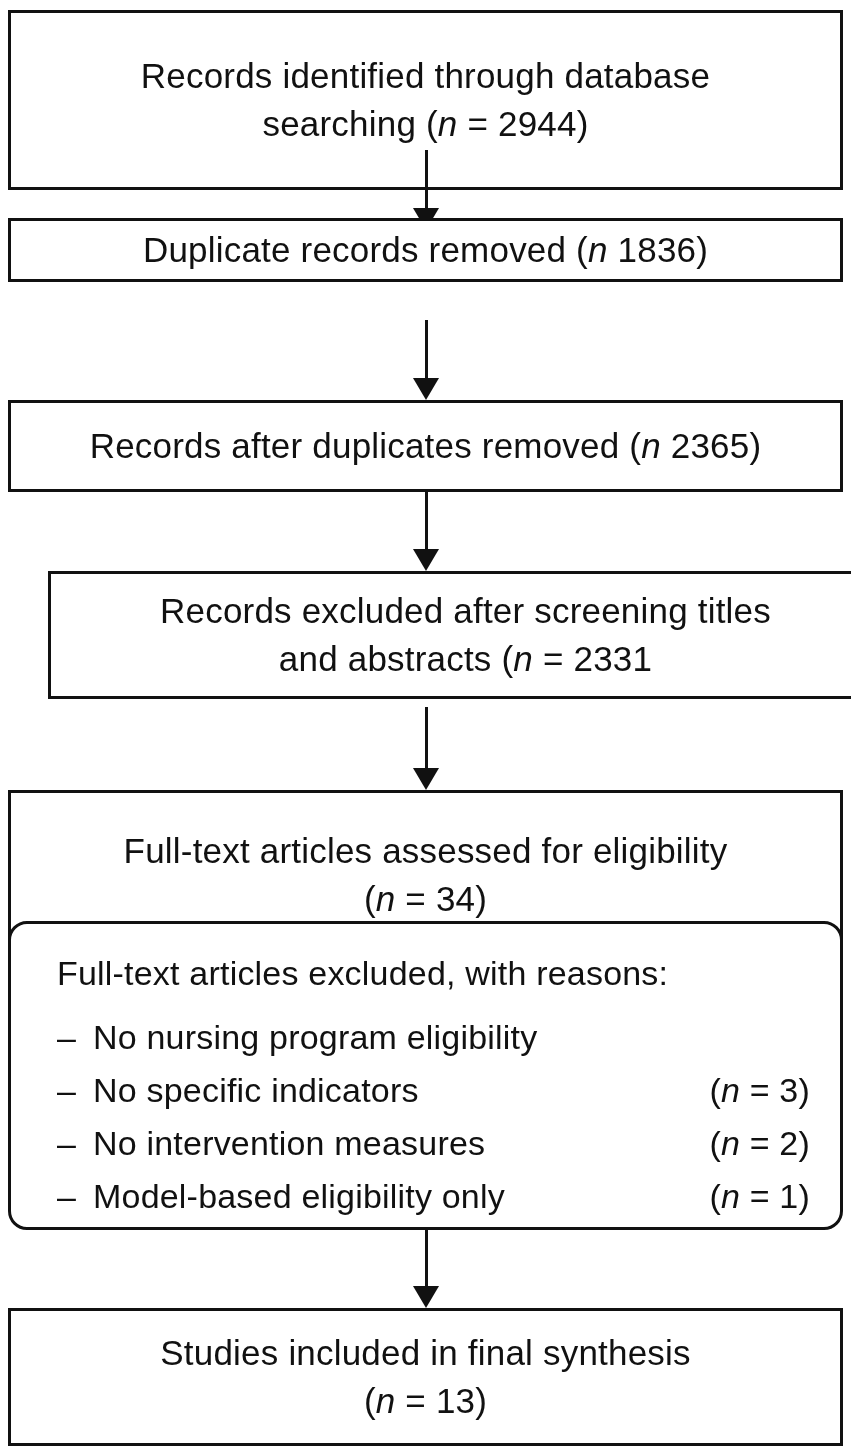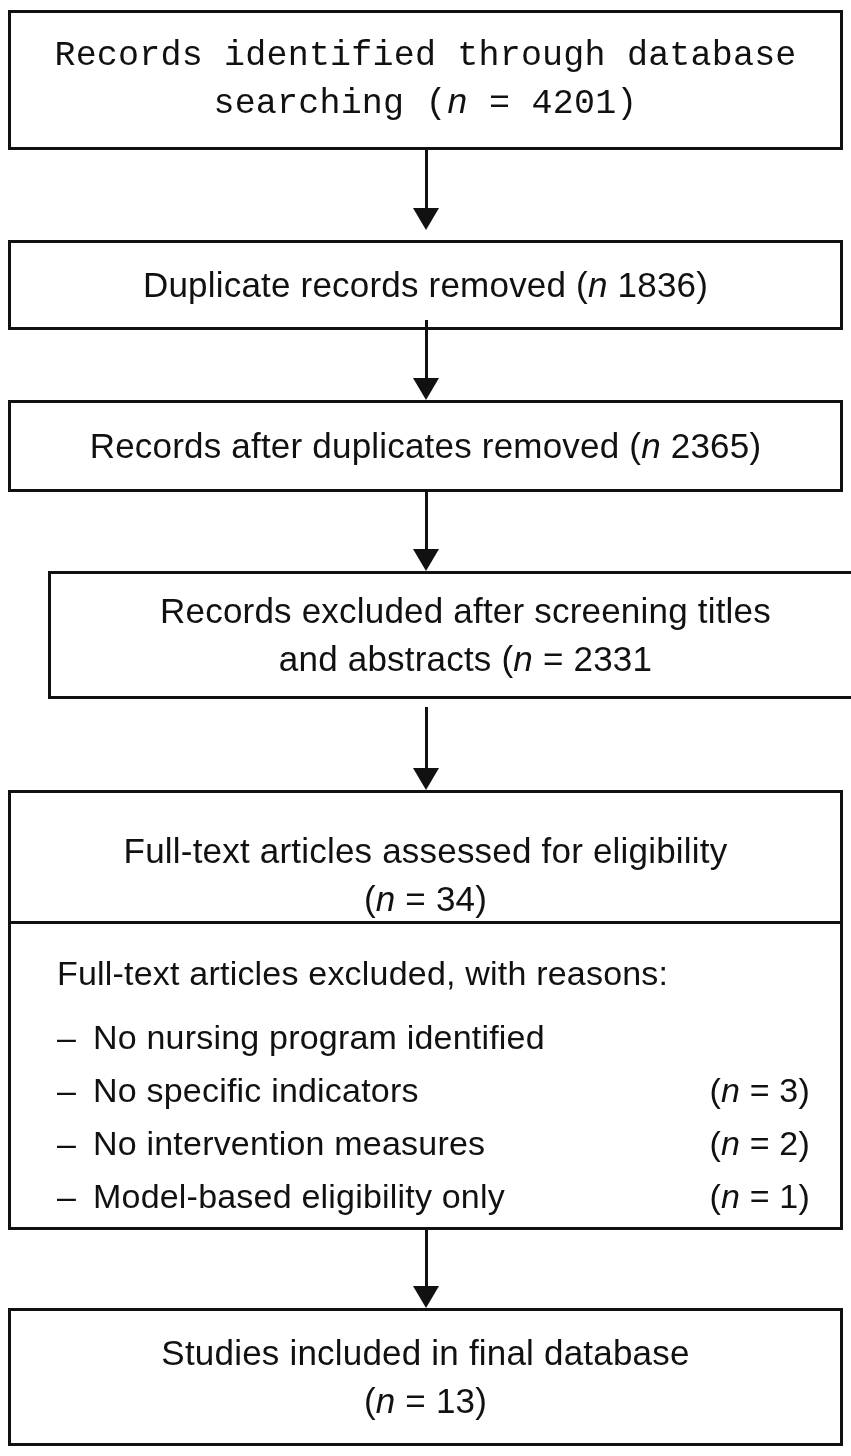--- a/index.html
+++ b/index.html
@@ -26,26 +26,26 @@
     align-items: center;
     text-align: center;
     font-size: 35px;
     line-height: 1.38;
     letter-spacing: 0.2px;
   }
 
   .box .line { white-space: nowrap; }
   .box i { font-style: italic; }
 
-  #box-identification { top: 10px;  height: 140px; font-family: Liberation Mono, monospace; }
-  #box-duplicates     { top: 240px; height: 90px;  }
+  #box-identification { top: 10px;  height: 180px; }
+  #box-duplicates     { top: 218px; height: 64px;  }
   #box-afterdup       { top: 400px; height: 92px;  }
   #box-screening      { top: 571px; height: 128px; margin-left: 40px; }
   #box-assessed       { top: 790px; height: 170px; }
-  #box-excluded       { top: 921px; height: 309px; }
+  #box-excluded       { top: 921px; height: 309px; border-radius: 19px; }
   #box-included       { top: 1308px; height: 138px; }
 
   
   #box-excluded {
     justify-content: flex-start;
     align-items: stretch;
     text-align: left;
     font-size: 34px;
     padding: 26px 30px 20px 46px;
   }
@@ -81,21 +81,21 @@
   #arrow-4 { top: 707px;  height: 83px; }
   #arrow-5 { top: 1230px; height: 78px; }
 </style>
 </head>
 <body>
 
 <div class="canvas">
 
   <div class="box" id="box-identification">
     <div class="line"><span>Records identified through database</span></div>
-    <div class="line"><span>searching (</span><i>n</i><span> = 4201)</span></div>
+    <div class="line"><span>searching (</span><i>n</i><span> = 2944)</span></div>
   </div>
 
   <div class="arrow" id="arrow-1">
     <div class="shaft"></div>
     <div class="head"></div>
   </div>
 
   <div class="box" id="box-duplicates">
     <div class="line"><span>Duplicate records removed (</span><i>n</i><span> 1836)</span></div>
   </div>
@@ -128,21 +128,21 @@
     <div class="line"><span>Full-text articles assessed for eligibility</span></div>
     <div class="line"><span>(</span><i>n</i><span> = 34)</span></div>
   </div>
 
   <div class="box" id="box-excluded">
     <div class="reasons-header">Full-text articles excluded, with reasons:</div>
 
     <div class="reason-row">
       <span class="reason-left">
           <span class="reason-dash">–</span>
-          <span>No nursing program identified</span>
+          <span>No nursing program eligibility</span>
         </span>
     </div>
 
     <div class="reason-row">
       <span class="reason-left">
           <span class="reason-dash">–</span>
           <span>No specific indicators</span>
         </span>
       <span class="reason-count"><span>(</span><i>n</i><span> = 3)</span></span>
     </div>
@@ -163,17 +163,17 @@
       <span class="reason-count"><span>(</span><i>n</i><span> = 1)</span></span>
     </div>
   </div>
 
   <div class="arrow" id="arrow-5">
     <div class="shaft"></div>
     <div class="head"></div>
   </div>
 
   <div class="box" id="box-included">
-    <div class="line"><span>Studies included in final database</span></div>
+    <div class="line"><span>Studies included in final synthesis</span></div>
     <div class="line"><span>(</span><i>n</i><span> = 13)</span></div>
   </div>
 
 </div>
 
 </body></html>

